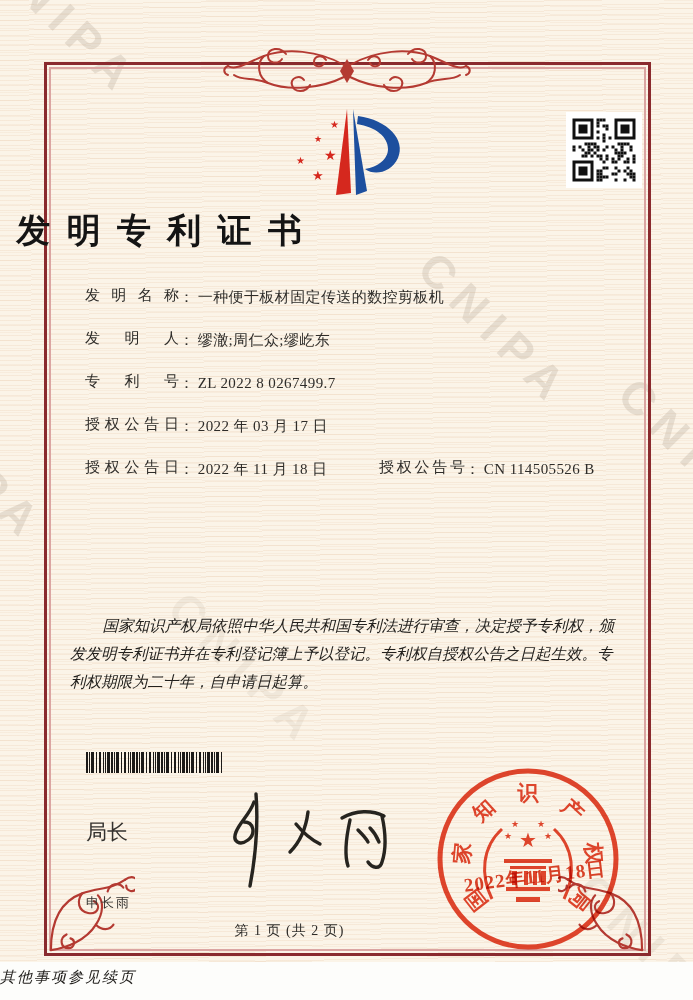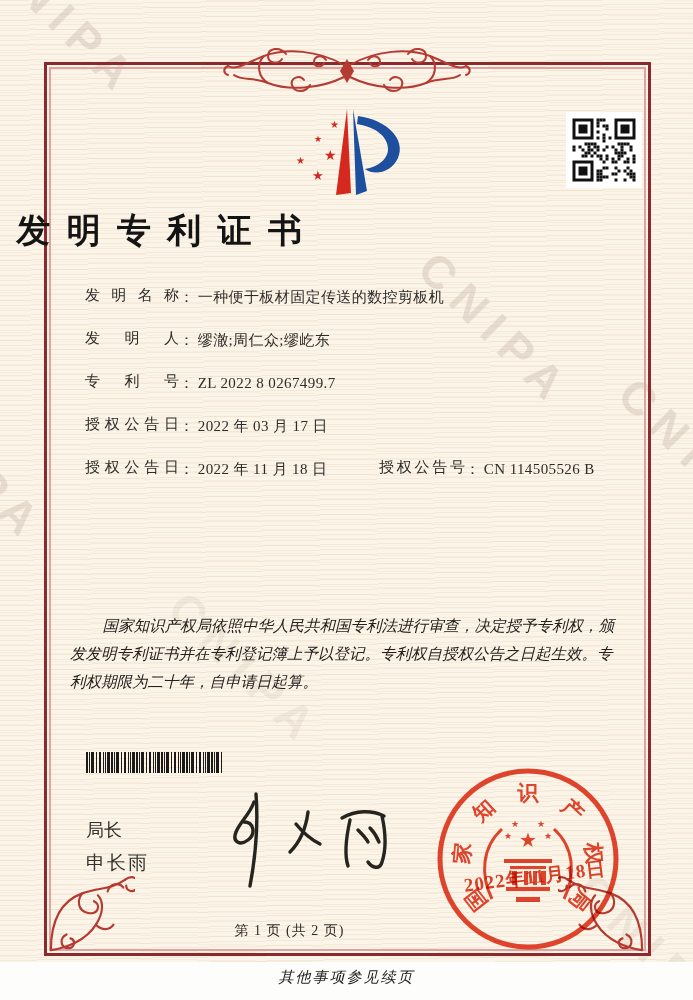--- a/index.html
+++ b/index.html
@@ -38,34 +38,34 @@
   .val{display:inline-block;vertical-align:top;letter-spacing:.4px;}
   .pair2{display:inline-block;margin-left:48px;}
   .pair2 .lbl{width:86px;}
   
   .bodytext{position:absolute;left:70px;top:586px;width:554px;z-index:3;
             font-size:15.5px;line-height:1.82;color:#23211e;font-style:italic;margin-top:26px;}
   .bodytext p{margin:0;text-indent:2.1em;}
   
   .barcode{position:absolute;left:85px;top:752px;z-index:3;}
   
-  .director-title{position:absolute;left:86px;top:818px;z-index:3;font-size:18px;color:#33312e;font-family:"Liberation Sans","DejaVu Sans",sans-serif;}
-  .director-name{position:absolute;left:86px;top:850px;z-index:3;font-size:19px;color:#33312e;font-family:"Liberation Sans","DejaVu Sans",sans-serif;letter-spacing:2px;}
+  .director-title{position:absolute;left:86px;top:818px;z-index:3;font-size:21px;color:#33312e;font-family:"Liberation Sans","DejaVu Sans",sans-serif;}
+  .director-name{position:absolute;left:86px;top:894px;z-index:3;font-size:13px;color:#33312e;font-family:"Liberation Sans","DejaVu Sans",sans-serif;letter-spacing:2px;}
   .sig{position:absolute;left:208px;top:786px;z-index:3;}
   
   .seal{position:absolute;left:432px;top:763px;z-index:5;mix-blend-mode:multiply;opacity:.93;}
   .sealchar{font-size:21px;font-weight:700;fill:#e03a20;text-anchor:middle;dominant-baseline:central;
             font-family:"Liberation Serif","DejaVu Serif",serif;}
   .seal-date{position:absolute;left:430px;top:864px;width:210px;z-index:6;text-align:center;
              font-size:19px;font-weight:700;color:#da3a1f;transform:rotate(-7deg);
              letter-spacing:1px;mix-blend-mode:multiply;opacity:.95;}
   
   .pageinfo{position:absolute;left:0;top:922px;width:579px;text-align:center;z-index:3;
             font-size:14px;color:#2e2c29;letter-spacing:1px;}
-  .contnote{position:absolute;left:0;top:968px;width:693px;text-align:center;z-index:5;
+  .contnote{position:absolute;left:0;top:968px;width:693px;z-index:5;
             font-size:15px;color:#23211e;font-style:italic;letter-spacing:2px;}
 </style>
 </head>
 <body>
 
 <div class="page">
 
   <span class="wm" style="left:-34px;top:-8px">CNIPA</span>
   <span class="wm" style="left:398px;top:302px">CNIPA</span>
   <span class="wm" style="left:-128px;top:438px">CNIPA</span>

